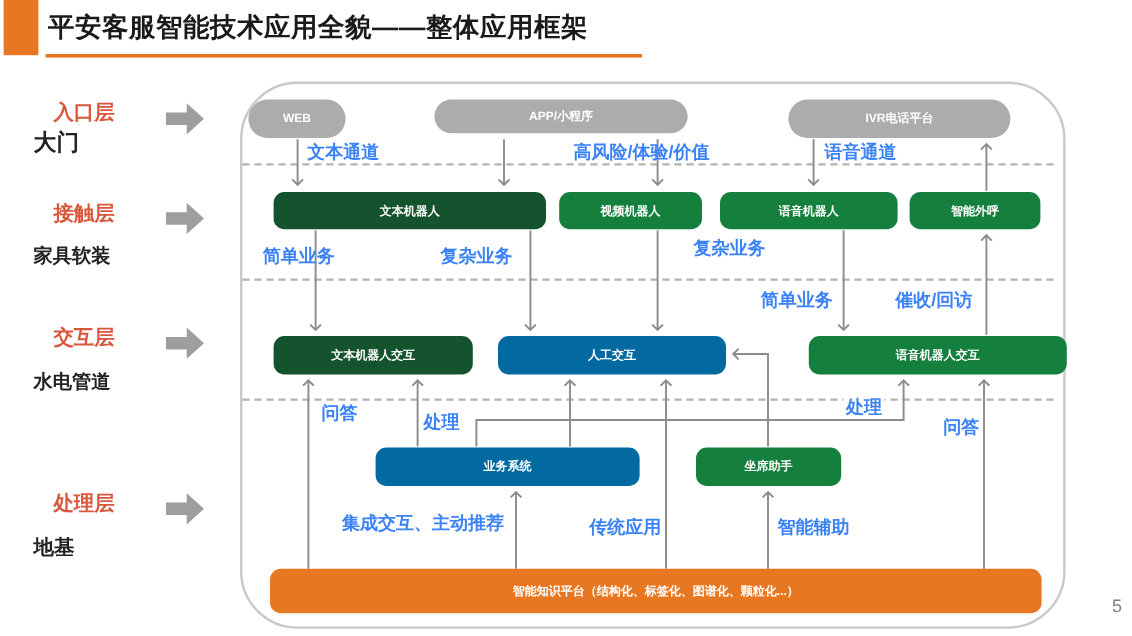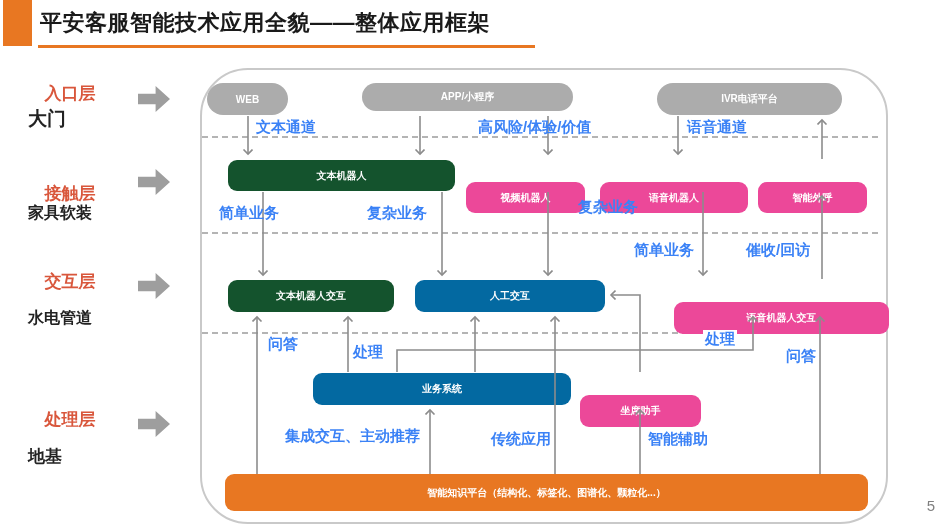--- a/index.html
+++ b/index.html
@@ -19,41 +19,41 @@
     clip-path:polygon(0% 30%,55% 30%,55% 0%,100% 50%,55% 100%,55% 70%,0% 70%);}
   
   .frame{left:200px;top:68px;width:684px;height:452px;border:2px solid #C9C9C9;border-radius:48px;}
   .dash{left:202px;width:676px;border-top:2px dashed #B4B4B4;height:0;}
   
   .pill,.box{display:flex;align-items:center;justify-content:center;
     color:#fff;font-weight:bold;font-size:10px;white-space:nowrap;}
   .pill{border-radius:17px;background:#ACACAC;}
   .box{border-radius:9px;}
   .bg-bright{background:#14532d;}
-  .bg-light{background:#ec4899;margin-top:22px;}
+  .bg-light{background:#15803d;}
   .bg-gray{background:#0369a1;}
   .bg-brand{background:#E87722;}
   
   .lbl{position:absolute;font-weight:bold;font-size:15px;color:#3b82f6;white-space:nowrap;}
   .lbl-bg{background:#ffffff;padding:0 2px;}
   .page-num{right:8px;top:497px;font-size:15px;color:#808080;}
   svg.wires{left:0;top:0;pointer-events:none;}
 </style>
 </head>
 <body>
 
 <div class="abs title-block"></div>
 <div class="abs slide-title">平安客服智能技术应用全貌——整体应用框架</div>
 <div class="abs title-underline"></div>
 
 <div class="abs layer-name" style="left:28px;top:82px;">入口层</div>
 <div class="abs layer-analogy" style="left:28px;top:106px;font-size:19px;">大门</div>
 <div class="abs block-arrow" style="left:138px;top:86px;"></div>
 
-<div class="abs layer-name" style="left:28px;top:182px;">接触层</div>
+<div class="abs layer-name" style="left:28px;top:166px;">接触层</div>
 <div class="abs layer-analogy" style="left:28px;top:203px;font-size:16px;">家具软装</div>
 <div class="abs block-arrow" style="left:138px;top:169px;"></div>
 
 <div class="abs layer-name" style="left:28px;top:270px;">交互层</div>
 <div class="abs layer-analogy" style="left:28px;top:308px;font-size:16px;">水电管道</div>
 <div class="abs block-arrow" style="left:138px;top:273px;"></div>
 
 <div class="abs layer-name" style="left:28px;top:408px;">处理层</div>
 <div class="abs layer-analogy" style="left:28px;top:445px;font-size:17px;">地基</div>
 <div class="abs block-arrow" style="left:138px;top:411px;"></div>
@@ -69,21 +69,21 @@
 
 <div class="abs box bg-bright" style="left:228px;top:160px;width:227px;height:31px;">文本机器人</div>
 <div class="abs box bg-light" style="left:466px;top:160px;width:119px;height:31px;">视频机器人</div>
 <div class="abs box bg-light" style="left:600px;top:160px;width:148px;height:31px;">语音机器人</div>
 <div class="abs box bg-light" style="left:758px;top:160px;width:109px;height:31px;">智能外呼</div>
 
 <div class="abs box bg-bright" style="left:228px;top:280px;width:166px;height:32px;">文本机器人交互</div>
 <div class="abs box bg-gray" style="left:415px;top:280px;width:190px;height:32px;">人工交互</div>
 <div class="abs box bg-light" style="left:674px;top:280px;width:215px;height:32px;">语音机器人交互</div>
 
-<div class="abs box bg-gray" style="left:313px;top:373px;width:258px;height:32px;">业务系统</div>
+<div class="abs box bg-gray" style="left:313px;top:373px;width:220px;height:32px;">业务系统</div>
 <div class="abs box bg-light" style="left:580px;top:373px;width:121px;height:32px;">坐席助手</div>
 
 <div class="abs box bg-brand" style="left:225px;top:474px;width:643px;height:37px;">智能知识平台（结构化、标签化、图谱化、颗粒化...）</div>
 
 <svg class="abs wires" width="943" height="530" viewBox="0 0 943 530">
   <defs>
     <marker id="ah" markerUnits="userSpaceOnUse" markerWidth="12" markerHeight="12" refX="5" refY="5" orient="auto">
       <path d="M0.5,0.5 L5,5 L0.5,9.5" fill="none" stroke="#8C8C8C" stroke-width="1.6"></path>
     </marker>
   </defs>

